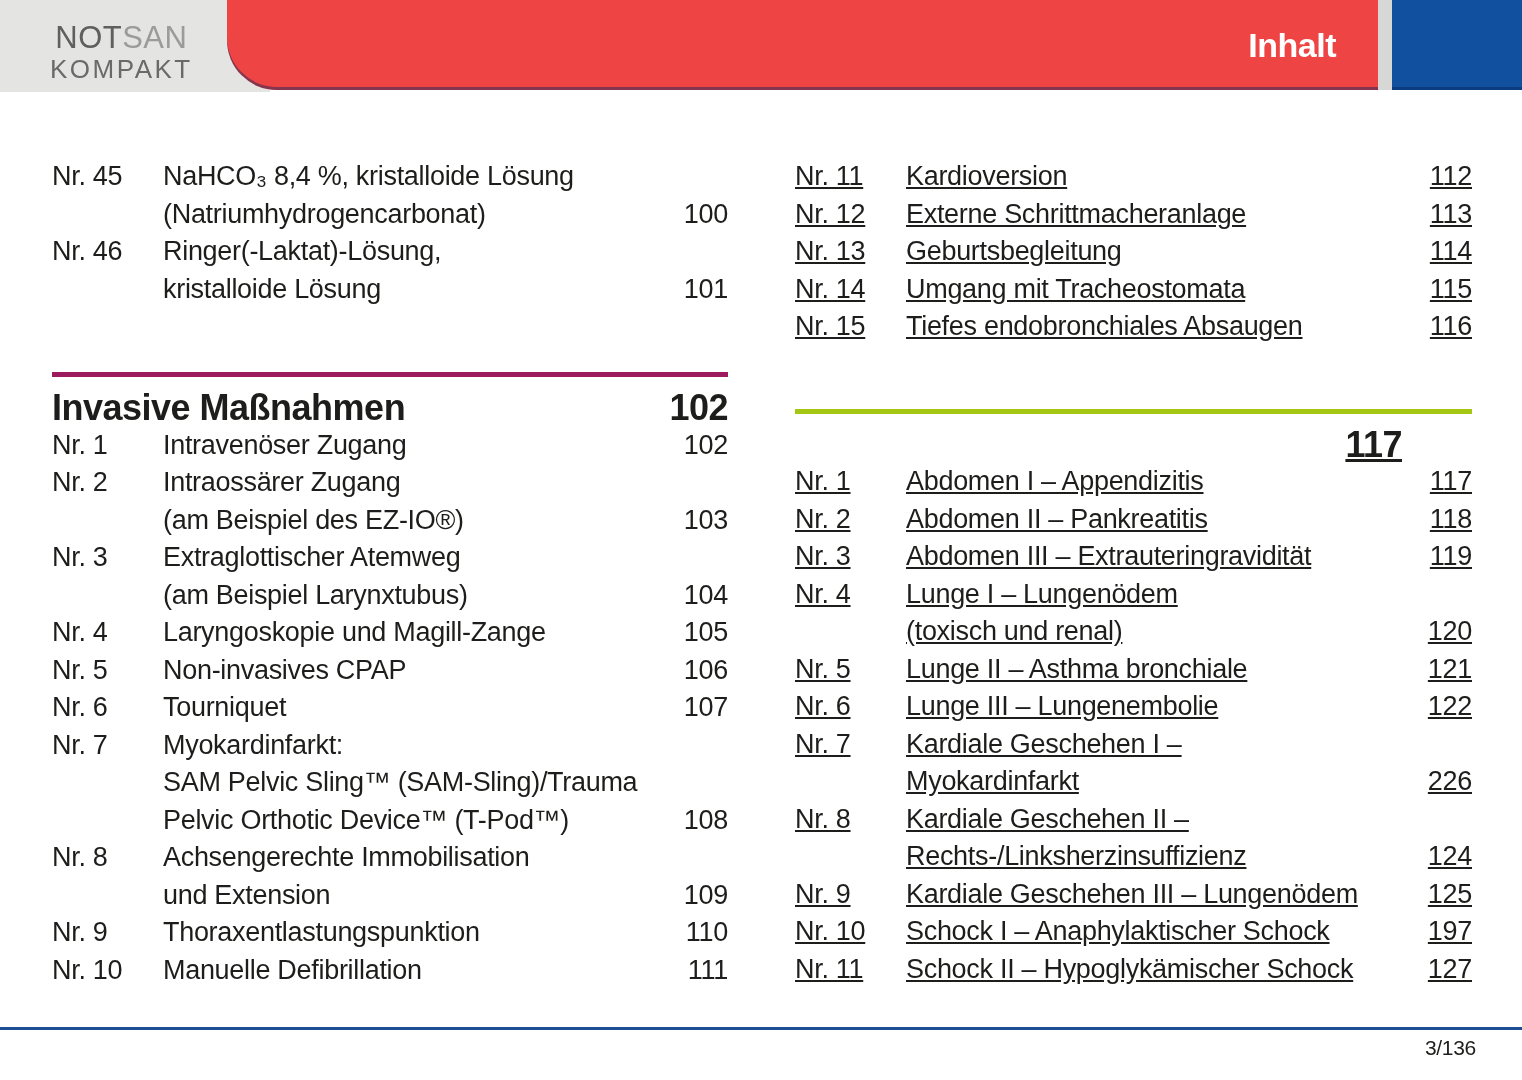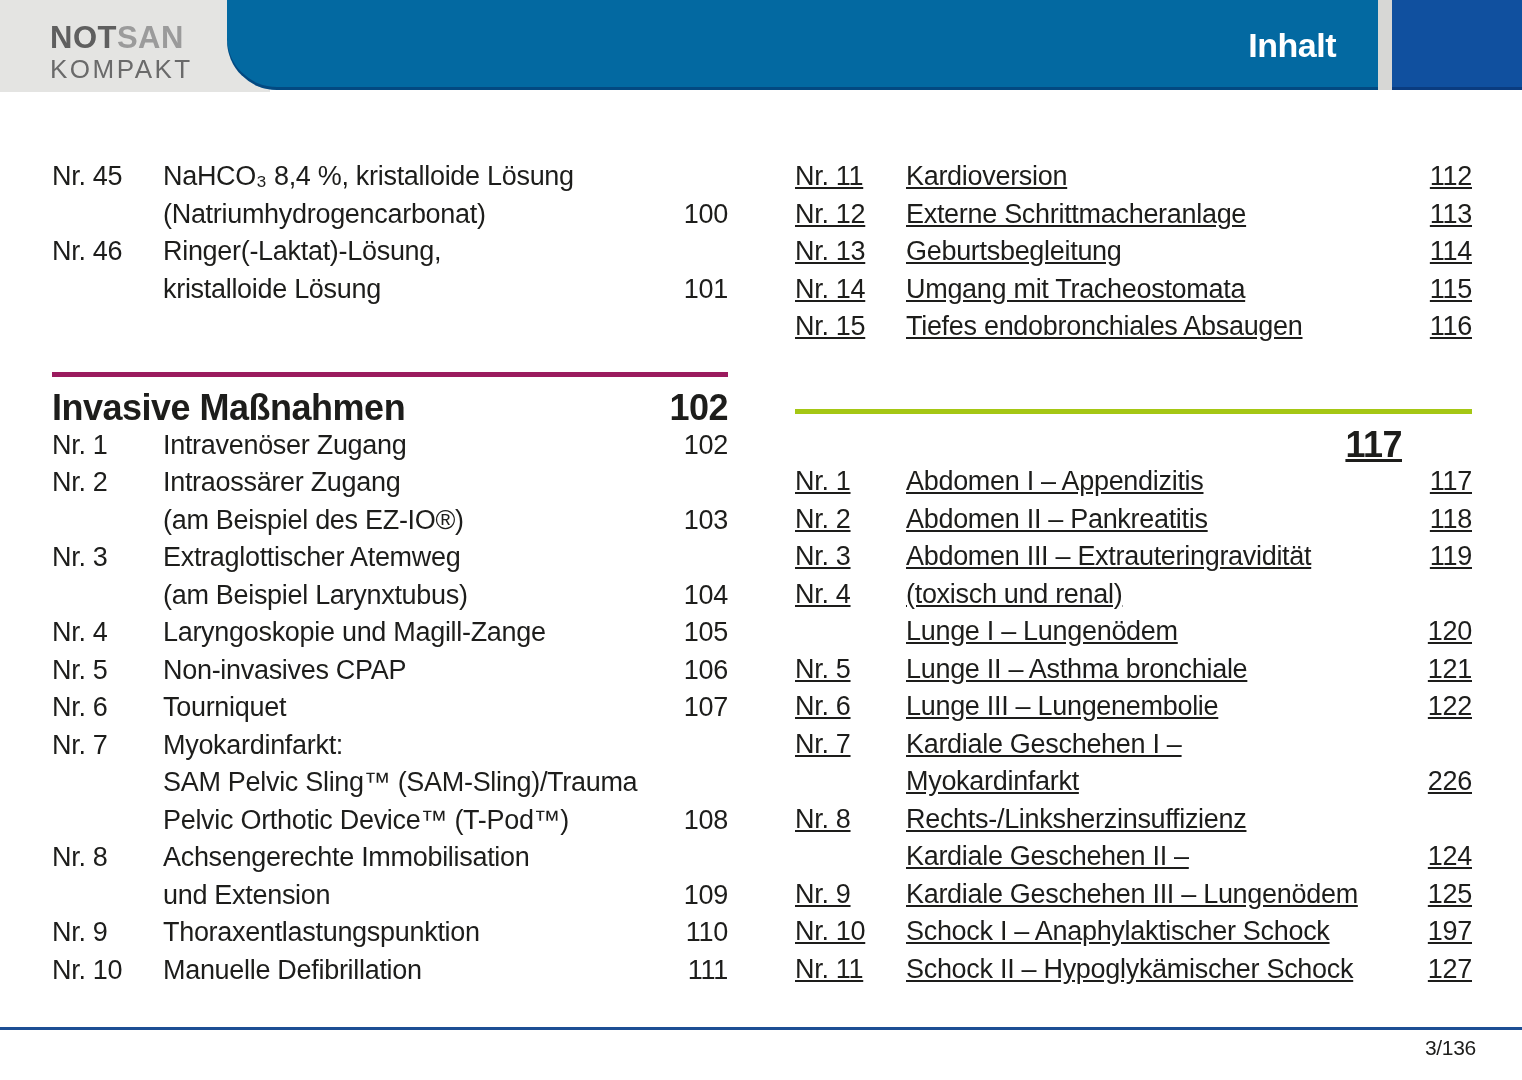--- a/index.html
+++ b/index.html
@@ -29,21 +29,21 @@
     top: 0; left: 0;
     width: 270px;
     height: 92px;
     background: #e4e4e2;
   }
   .header .blue-main {
     position: absolute;
     top: 0; left: 227px;
     width: 1151px;
     height: 90px;
-    background: #0369a1;
+    background: #ef4444;
     border-bottom-left-radius: 50px;
     box-shadow: inset 0 -3px 0 rgba(5, 35, 90, 0.45);
     display: flex;
     align-items: center;
     justify-content: flex-end;
     padding-right: 42px;
     box-sizing: border-box;
   }
   .header .gap-strip {
     position: absolute;
@@ -67,22 +67,23 @@
     letter-spacing: -0.5px;
   }
   .logo {
     position: absolute;
     top: 22px;
     left: 50px;
     line-height: 1;
   }
   .logo .row1 {
     font-size: 31px;
-    font-weight: 700;
+    font-weight: 400;
     letter-spacing: 0.5px;
+    text-align: center;
   }
   .logo .row1 .dark { color: #5f5f5f; }
   .logo .row1 .light { color: #9b9b9b; }
   .logo .row2 {
     margin-top: 3px;
     font-size: 26px;
     font-weight: 400;
     color: #6a6a6a;
     letter-spacing: 2.5px;
   }
@@ -377,22 +378,22 @@
               <span class="nr">Nr. 3</span>
               <span class="title">
                 <span class="line">Abdomen III – Extrauteringravidität</span>
               </span>
               <span class="pg">119</span>
             </div>
 
             <div class="entry">
               <span class="nr">Nr. 4</span>
               <span class="title">
+                <span class="line">Lunge I – Lungenödem</span>
                 <span class="line">(toxisch und renal)</span>
-                <span class="line">Lunge I – Lungenödem</span>
               </span>
               <span class="pg">120</span>
             </div>
 
             <div class="entry">
               <span class="nr">Nr. 5</span>
               <span class="title">
                 <span class="line">Lunge II – Asthma bronchiale</span>
               </span>
               <span class="pg">121</span>
@@ -411,22 +412,22 @@
               <span class="title">
                 <span class="line">Kardiale Geschehen I –</span>
                 <span class="line">Myokardinfarkt</span>
               </span>
               <span class="pg">226</span>
             </div>
 
             <div class="entry">
               <span class="nr">Nr. 8</span>
               <span class="title">
+                <span class="line">Kardiale Geschehen II –</span>
                 <span class="line">Rechts-/Linksherzinsuffizienz</span>
-                <span class="line">Kardiale Geschehen II –</span>
               </span>
               <span class="pg">124</span>
             </div>
 
             <div class="entry">
               <span class="nr">Nr. 9</span>
               <span class="title">
                 <span class="line">Kardiale Geschehen III – Lungenödem</span>
               </span>
               <span class="pg">125</span>

